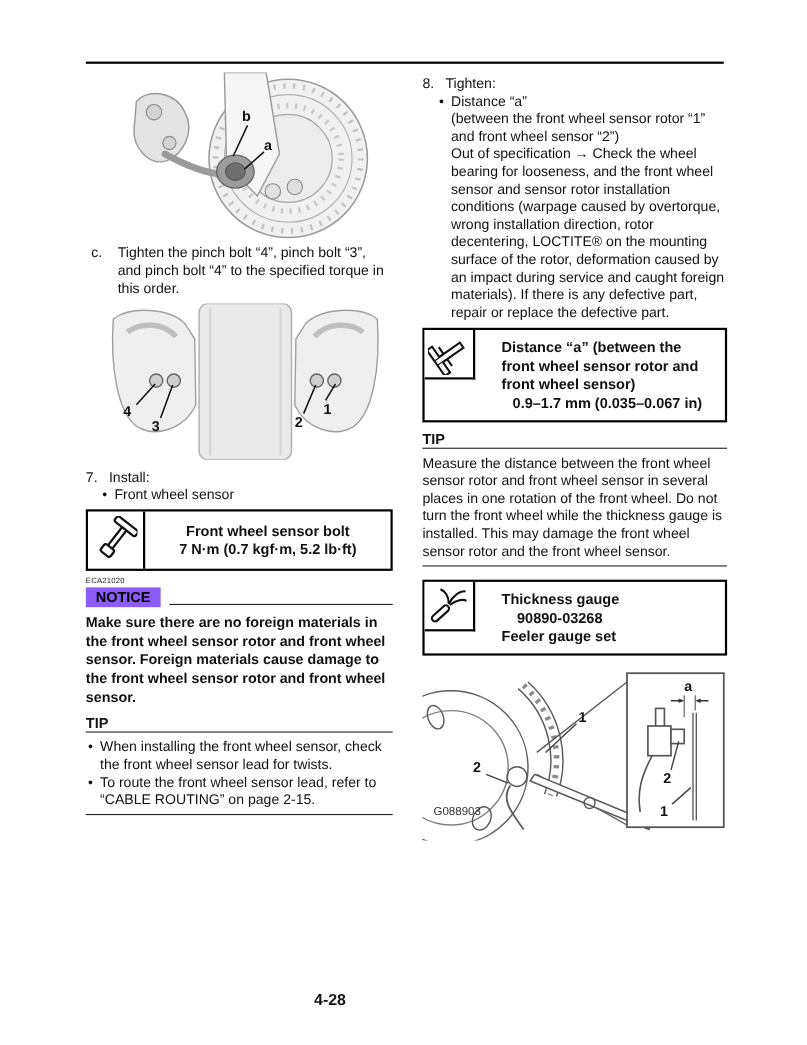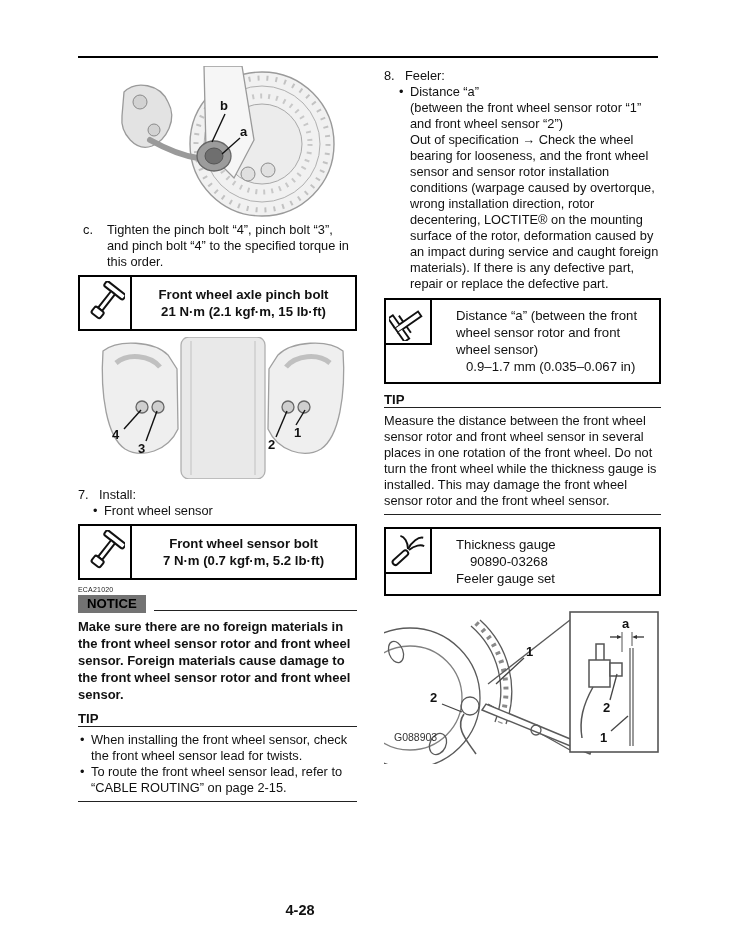--- a/index.html
+++ b/index.html
@@ -44,32 +44,32 @@
   .tq-icon { flex:none; width:52px; border-right:2px solid #000;
              display:flex; align-items:center; justify-content:center; }
   .tq-text { flex:1; text-align:center; font-weight:bold;
              font-size:13.2px; line-height:17px; padding:9px 4px; }
 
   .spec-box { position:relative; border:2px solid #000; margin:6px 0;
               padding:7px 8px 7px 70px; min-height:62px; background:#fff; }
   .spec-icon { position:absolute; left:0; top:0; width:46px; height:45px;
                border-right:2px solid #000; border-bottom:2px solid #000;
                display:flex; align-items:center; justify-content:center; background:#fff; }
-  .spec-text { font-weight:normal; font-size:13.2px; line-height:17px; }
+  .spec-text { font-weight:bold; font-size:13.2px; line-height:17px; }
   .spec-value { padding-left:10px; }
   .tool-num { padding-left:14px; }
 
   .tip-head { display:flex; margin-top:8px; margin-bottom:3px;flex-direction:column; }
   .tip-label { font-weight:bold; font-size:13.2px; padding-right:5px; line-height:15px; }
   .tip-rule { flex:1; border-bottom:1.5px solid #222; margin-bottom:2px; }
   .end-rule { border-bottom:1.5px solid #222; margin-top:5px; }
 
   .eca-code { font-size:7px; color:#222; margin-top:4px; letter-spacing:0.2px; }
   .notice-row { display:flex; margin:2px 0 5px 0; }
-  .notice-badge { background:#737373; color:#000; font-weight:bold;
+  .notice-badge { background:#8b5cf6; color:#000; font-weight:bold;
                   font-size:13.2px; padding:1px 9px 2px 9px; }
   .notice-rule { flex:1; border-bottom:1.5px solid #222; margin-left:8px; margin-bottom:2px; }
   .notice-text { font-weight:bold; font-size:13px; line-height:17px; }
 
   .svg-label { font-family:"Liberation Sans", sans-serif; font-size:13px; font-weight:bold; fill:#111; }
   .svg-code  { font-family:"Liberation Sans", sans-serif; font-size:10.5px; fill:#333; font-weight:normal; } .mt4 { margin-top:4px; } .mt6 { margin-top:6px; }
 </style>
 </head>
 <body>
 
@@ -98,35 +98,20 @@
       <text x="110" y="44" class="svg-label">b</text>
       <line x1="130" y1="72" x2="112" y2="88" stroke="#111" stroke-width="1.4"></line>
       <text x="130" y="70" class="svg-label">a</text>
     </svg>
 
     <div class="step-c body-text mt4">
       <span class="step-num">c.</span>
       <span>Tighten the pinch bolt “4”, pinch bolt “3”, and pinch bolt “4” to the specified torque in this order.</span>
     </div>
 
-    <div class="tq-box">
-      <div class="tq-icon">
-        <svg width="40" height="44" viewBox="0 0 40 44">
-          <g transform="rotate(38 20 22)" stroke="#111" fill="#fff" stroke-width="2">
-            <rect x="8" y="3" width="24" height="6" rx="2"></rect>
-            <rect x="17.5" y="9" width="5" height="21" rx="1"></rect>
-            <rect x="14.5" y="30" width="11" height="8" rx="2"></rect>
-          </g>
-        </svg>
-      </div>
-      <div class="tq-text">
-        <div>Front wheel axle pinch bolt</div>
-        <div>21 N·m (2.1 kgf·m, 15 lb·ft)</div>
-      </div>
-    </div>
 
     <svg class="fig fig2" width="250" height="142" viewBox="0 0 250 142">
       <rect x="83" y="0" width="84" height="142" rx="8" fill="#e9e9e9" stroke="#b0b0b0" stroke-width="1.3"></rect>
       <line x1="93" y1="4" x2="93" y2="138" stroke="#d5d5d5" stroke-width="2"></line>
       <line x1="157" y1="4" x2="157" y2="138" stroke="#d5d5d5" stroke-width="2"></line>
       <path d="M5,14 C20,2 56,4 70,18 L 79,32 L 80,92 C 70,114 44,122 27,112 C 9,100 2,58 5,14 Z" fill="#efefef" stroke="#a0a0a0" stroke-width="1.3"></path>
       <path d="M245,14 C230,2 194,4 180,18 L 171,32 L 170,92 C 180,114 206,122 223,112 C 241,100 248,58 245,14 Z" fill="#efefef" stroke="#a0a0a0" stroke-width="1.3"></path>
       <path d="M18,26 C30,16 52,18 62,30" fill="none" stroke="#c0c0c0" stroke-width="5"></path>
       <path d="M232,26 C220,16 198,18 188,30" fill="none" stroke="#c0c0c0" stroke-width="5"></path>
       <circle cx="44" cy="70" r="6" fill="#cfcfcf" stroke="#666" stroke-width="1.3"></circle>
@@ -188,21 +173,21 @@
       <span>To route the front wheel sensor lead, refer to “CABLE ROUTING” on page 2-15.</span>
     </div>
     <div class="end-rule"></div>
 
   </div>
 
   <div class="col-right">
 
     <div class="step body-text mt4">
       <span class="step-num">8.</span>
-      <span>Feeler:</span>
+      <span>Tighten:</span>
     </div>
     <div class="bullet-row body-text">
       <span class="bullet-dot">•</span>
       <span>Distance “a”</span>
     </div>
     <div class="cont body-text">(between the front wheel sensor rotor “1” and front wheel sensor “2”)</div>
     <div class="cont body-text">Out of specification → Check the wheel bearing for looseness, and the front wheel sensor and sensor rotor installation conditions (warpage caused by overtorque, wrong installation direction, rotor decentering, LOCTITE® on the mounting surface of the rotor, deformation caused by an impact during service and caught foreign materials). If there is any defective part, repair or replace the defective part.</div>
 
     <div class="spec-box">
       <div class="spec-icon">

